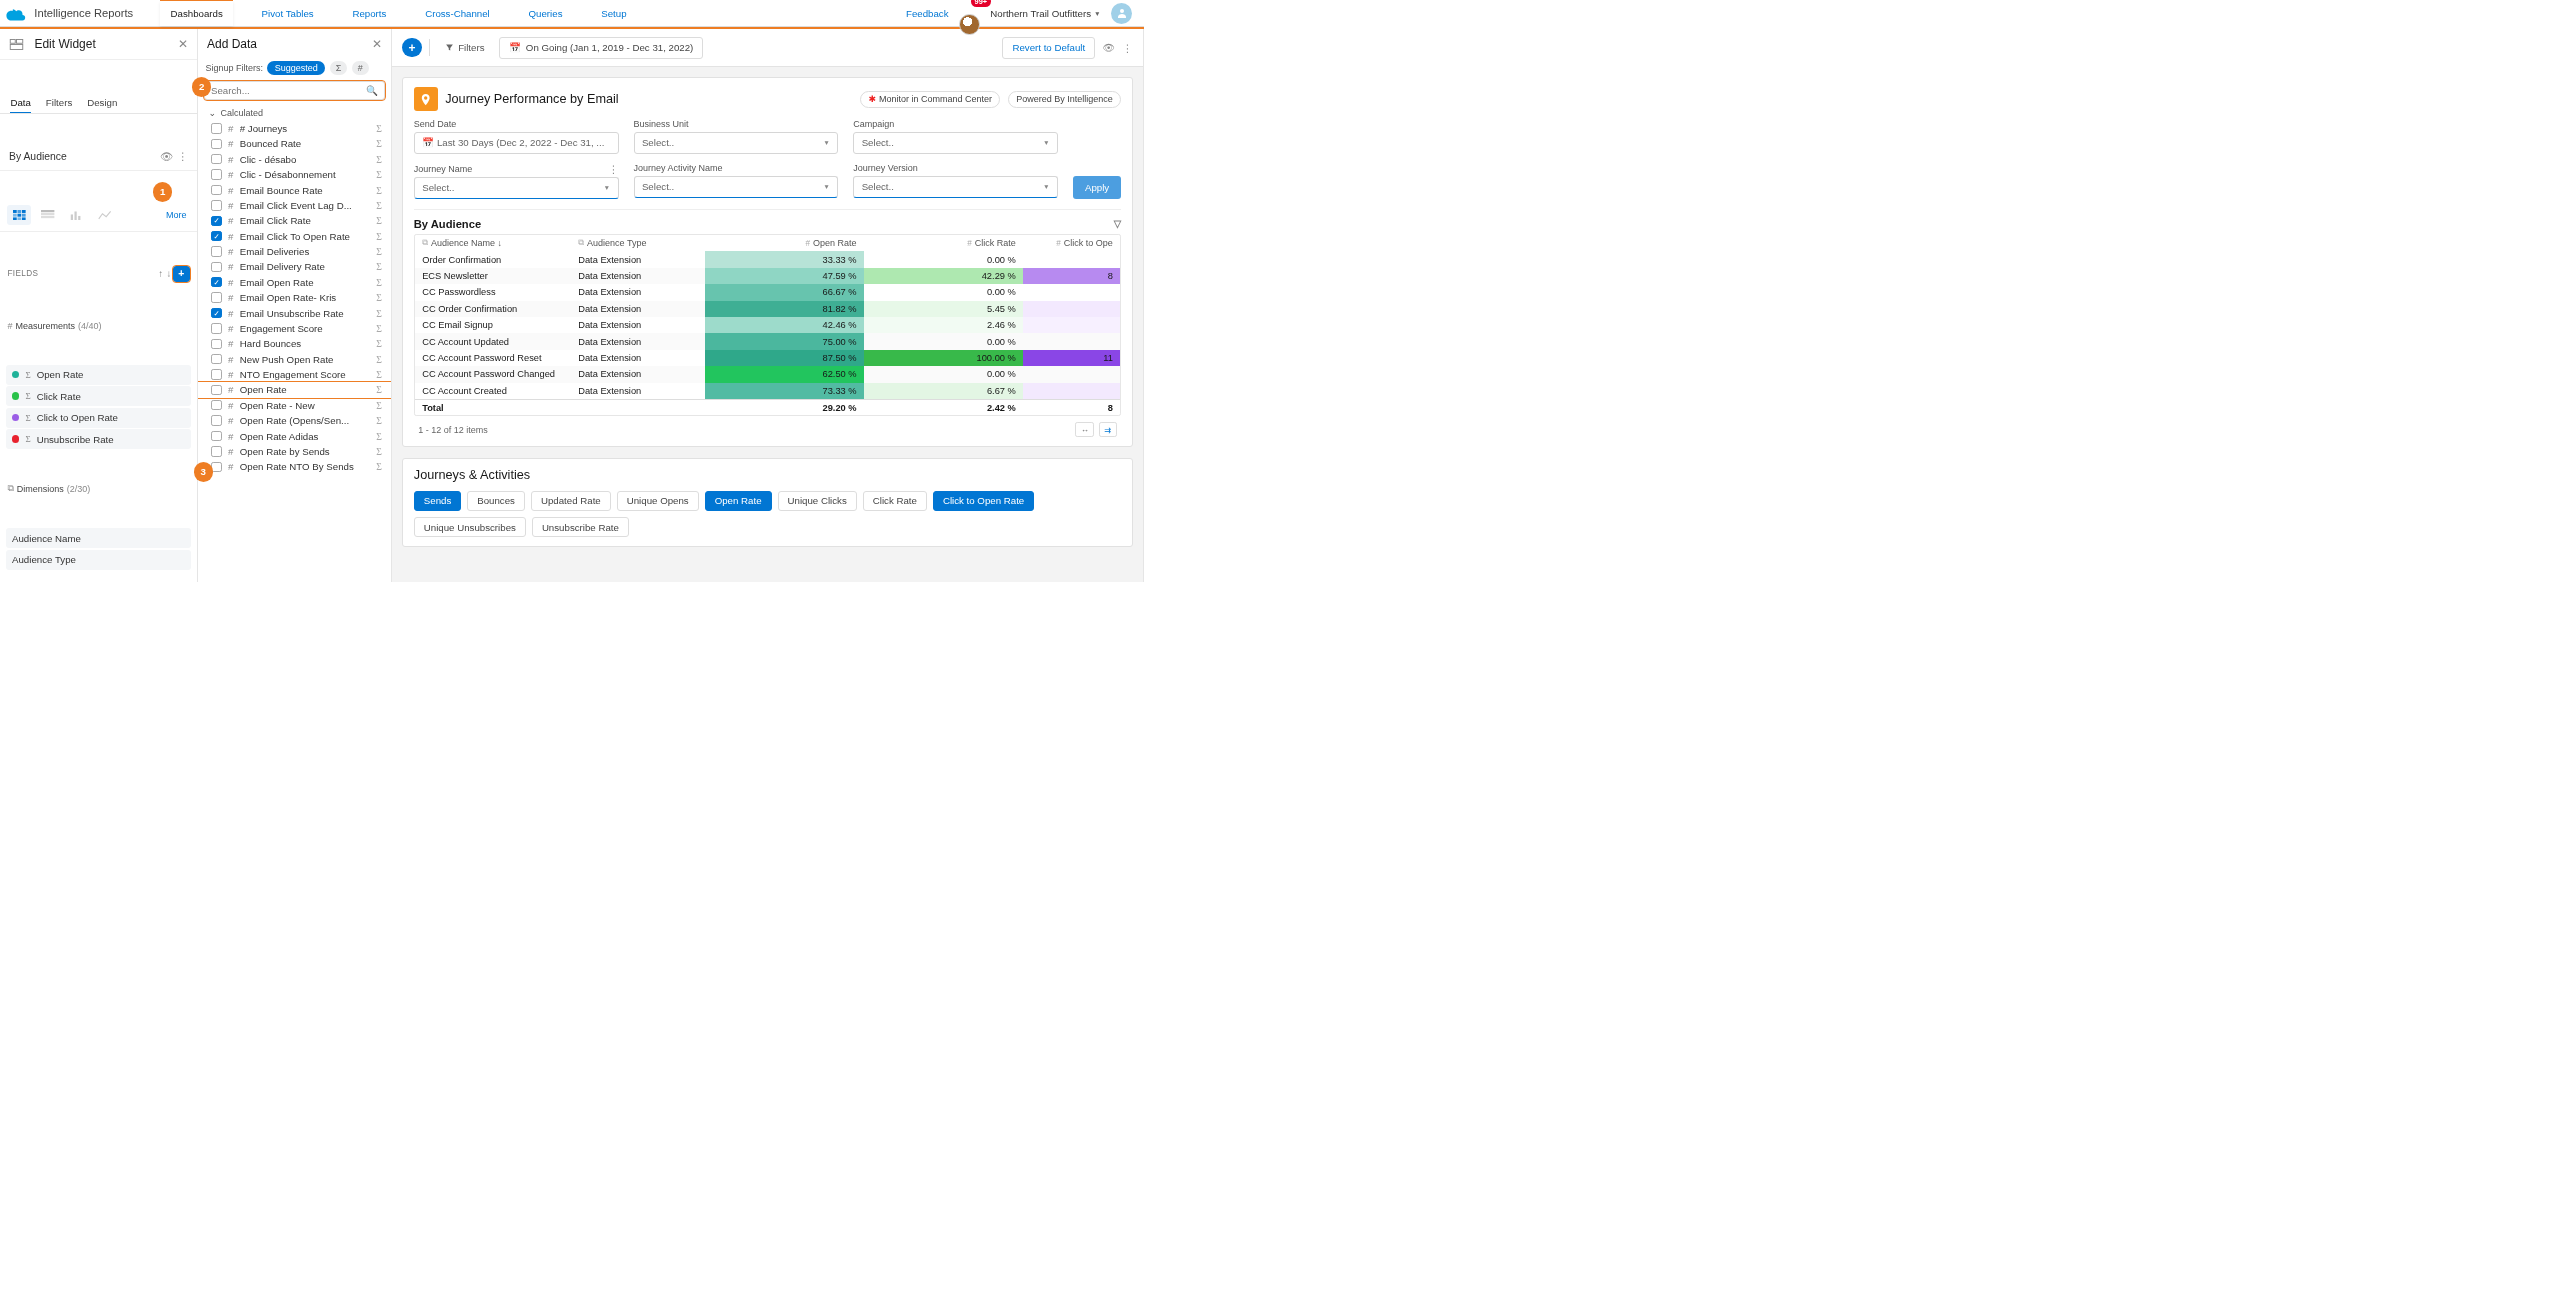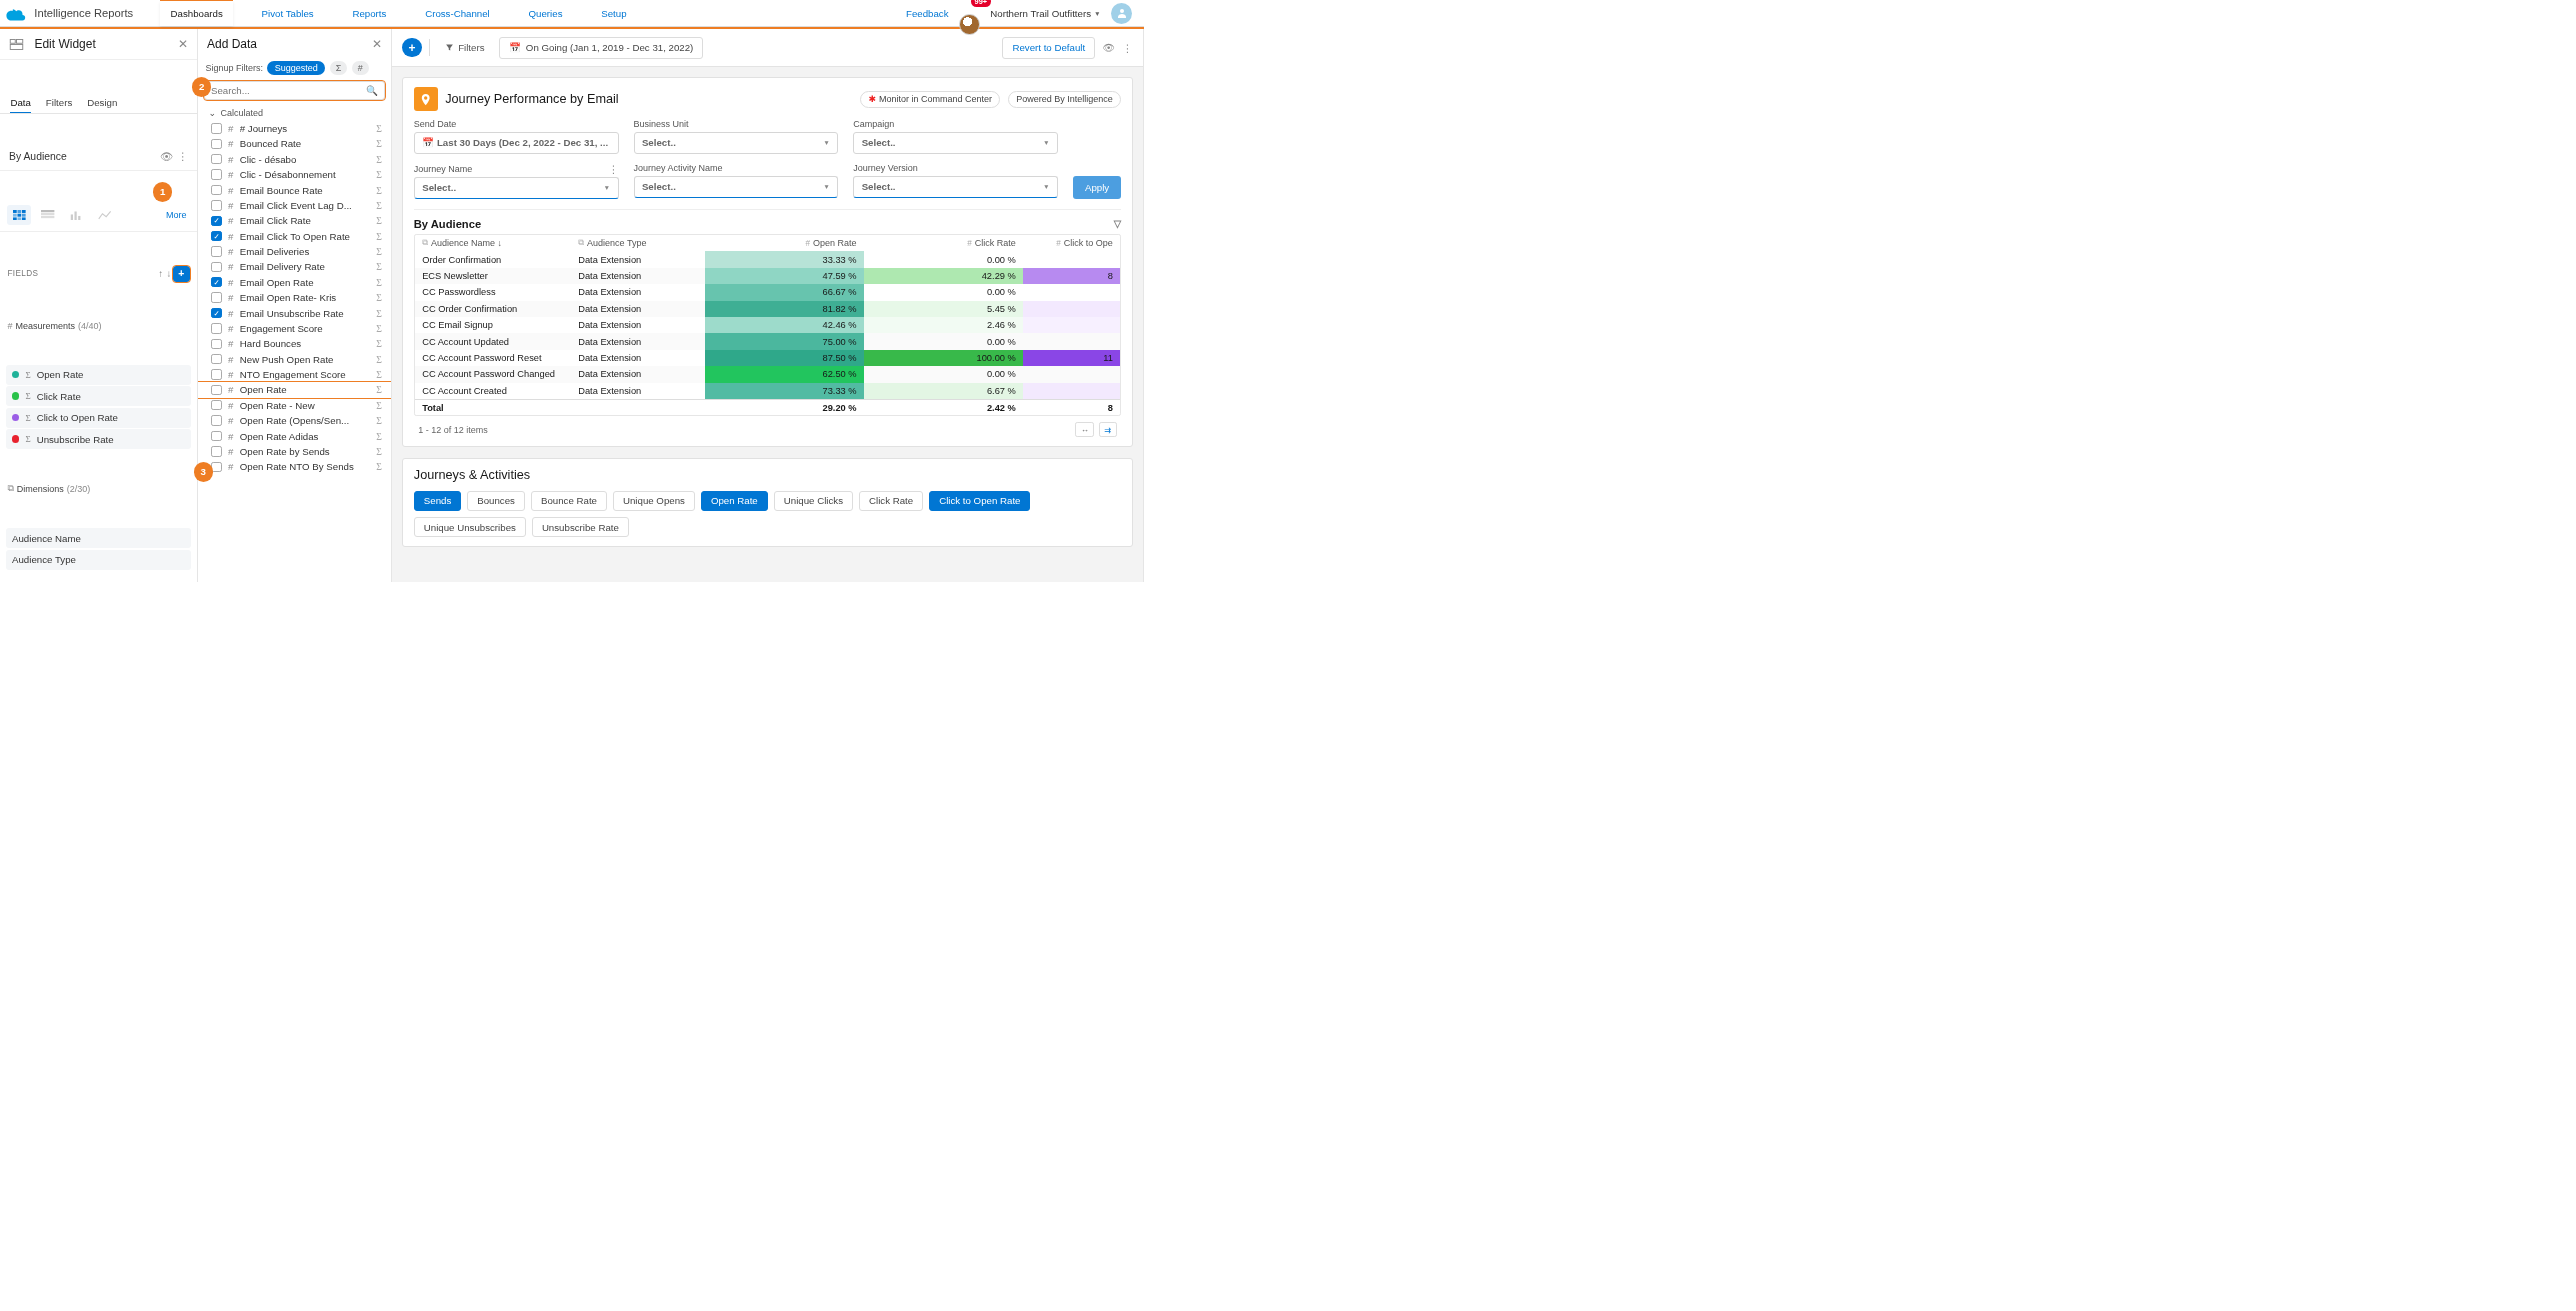--- a/index.html
+++ b/index.html
@@ -97,21 +97,21 @@
 
 .dash-body { padding: 10.4px; display: flex; flex-direction: column; gap: 10.4px; }
 .card { background: #fff; border: 0.7px solid #e1e1e1; border-radius: 3px; padding: 9px 10.4px; }
 .card-head { display: flex; align-items: center; gap: 7.4px; margin-bottom: 7.4px; }
 .card-icon { width: 24px; height: 24px; background: #f7941e; border-radius: 3px; display: flex; align-items: center; justify-content: center; color: #fff; }
 .card-title { font-size: 12.7px; font-weight: 500; flex: 1; }
 .card-chip { border: 0.7px solid #ddd; border-radius: 10.4px; padding: 2.2px 7.4px; font-size: 9px; color: #444; display: flex; align-items: center; gap: 3px; }
 .filter-grid { display: grid; grid-template-columns: repeat(3, 1fr) auto; gap: 9px 15px; }
 .filter-grid label { font-size: 9px; color: #555; display: block; margin-bottom: 3px; }
 .sel-box { border: 0.7px solid #d6d6d6; border-radius: 3px; padding: 4.5px 7.4px; display: flex; align-items: center; font-size: 9.7px; color: #666; }
-.sel-box .sel-text { flex: 1; white-space: nowrap; overflow: hidden; text-overflow: ellipsis; font-weight: bold; }
+.sel-box .sel-text { flex: 1; white-space: nowrap; overflow: hidden; text-overflow: ellipsis; }
 .sel-border-b { border-bottom: 1.5px solid #0176d3; }
 .sel-caret { font-size: 6.7px; color: #888; }
 .apply-btn { background: #0176d3; color: #fff; border: none; border-radius: 3px; padding: 4.5px 12px; font-size: 9.7px; opacity: .7; align-self: end; height: 22.3px; }
 
 .tbl-section { margin-top: 10.4px; border-top: 0.7px solid #eee; padding-top: 7.4px; }
 .tbl-title { font-size: 11.2px; font-weight: 600; margin-bottom: 4.5px; display: flex; align-items: center; }
 .tbl-title .funnel { color: #888; font-size: 9.7px; }
 .data-table { display: flex; flex-direction: column; border: 0.7px solid #e6e6e6; border-radius: 2.2px; }
 .trow { display: flex; font-size: 9.3px; min-height: 16.4px; align-items: stretch; }
 .thdr { color: #555; font-size: 9px; align-items: center; }
@@ -632,21 +632,21 @@
             </div>
           </div>
         </div>
       </div>
 
       <div class="card">
         <div class="card-title" style="margin-bottom:9px">Journeys &amp; Activities</div>
         <div class="pills-row" id="pills-row">
             <span class="metric-pill active">Sends</span>
             <span class="metric-pill">Bounces</span>
-            <span class="metric-pill">Bounce Rate</span>
+            <span class="metric-pill">Updated Rate</span>
             <span class="metric-pill">Unique Opens</span>
             <span class="metric-pill active">Open Rate</span>
             <span class="metric-pill">Unique Clicks</span>
             <span class="metric-pill">Click Rate</span>
             <span class="metric-pill active">Click to Open Rate</span>
             <span class="metric-pill">Unique Unsubscribes</span>
             <span class="metric-pill">Unsubscribe Rate</span>
           </div>
       </div>
     </div>

